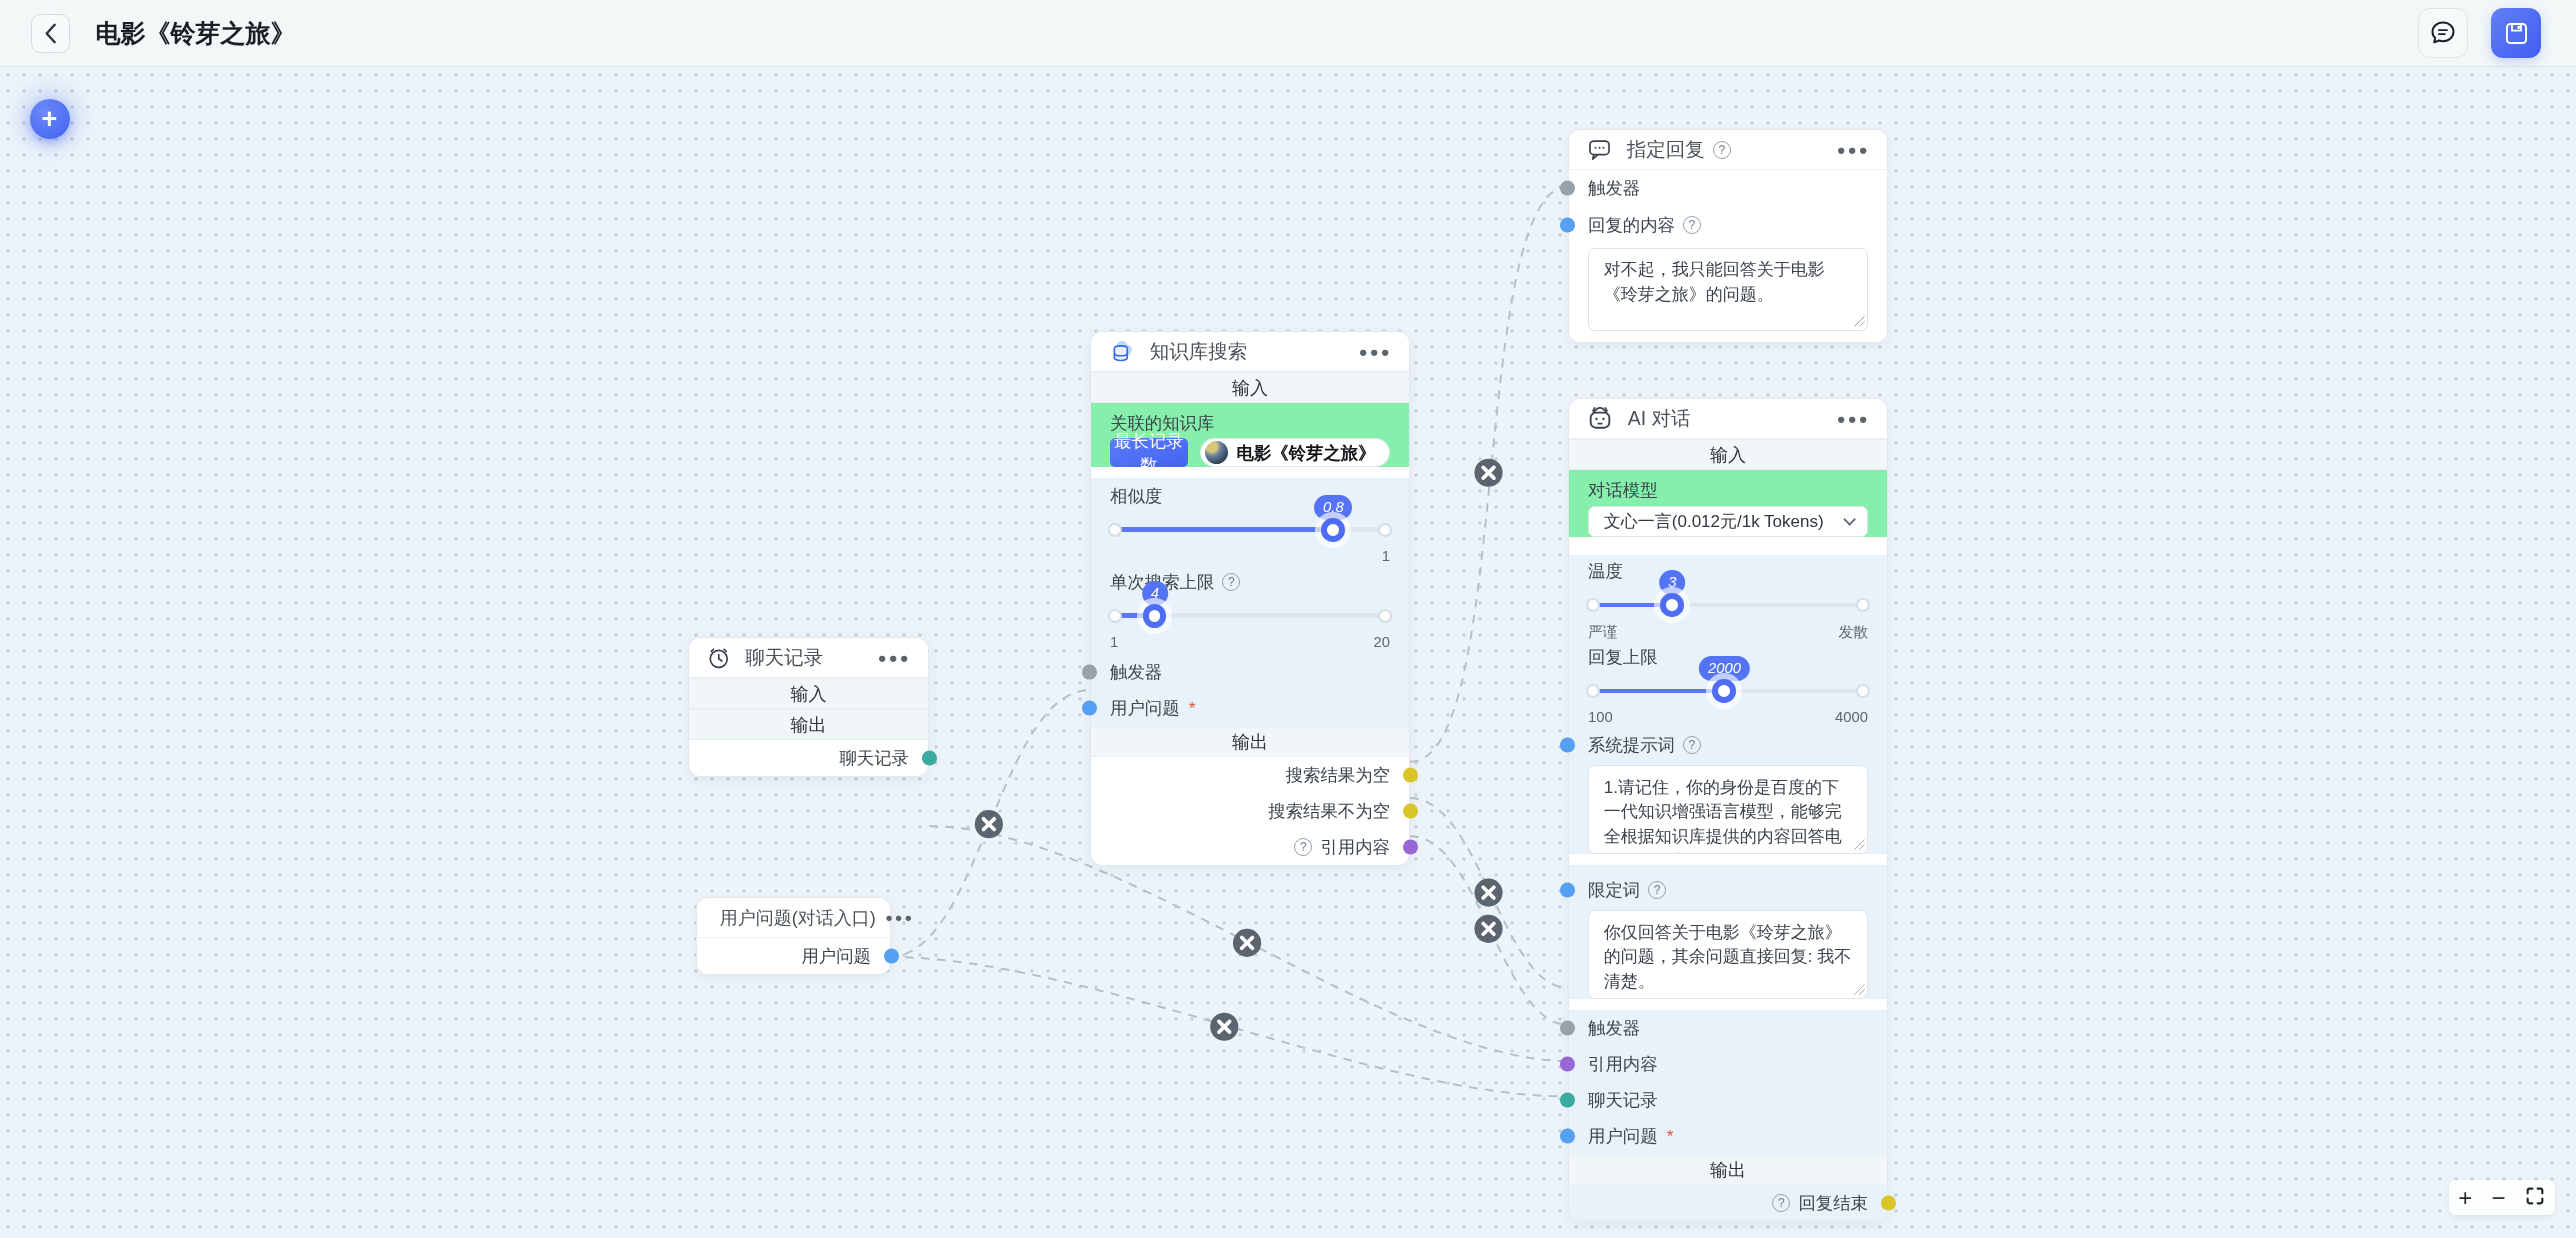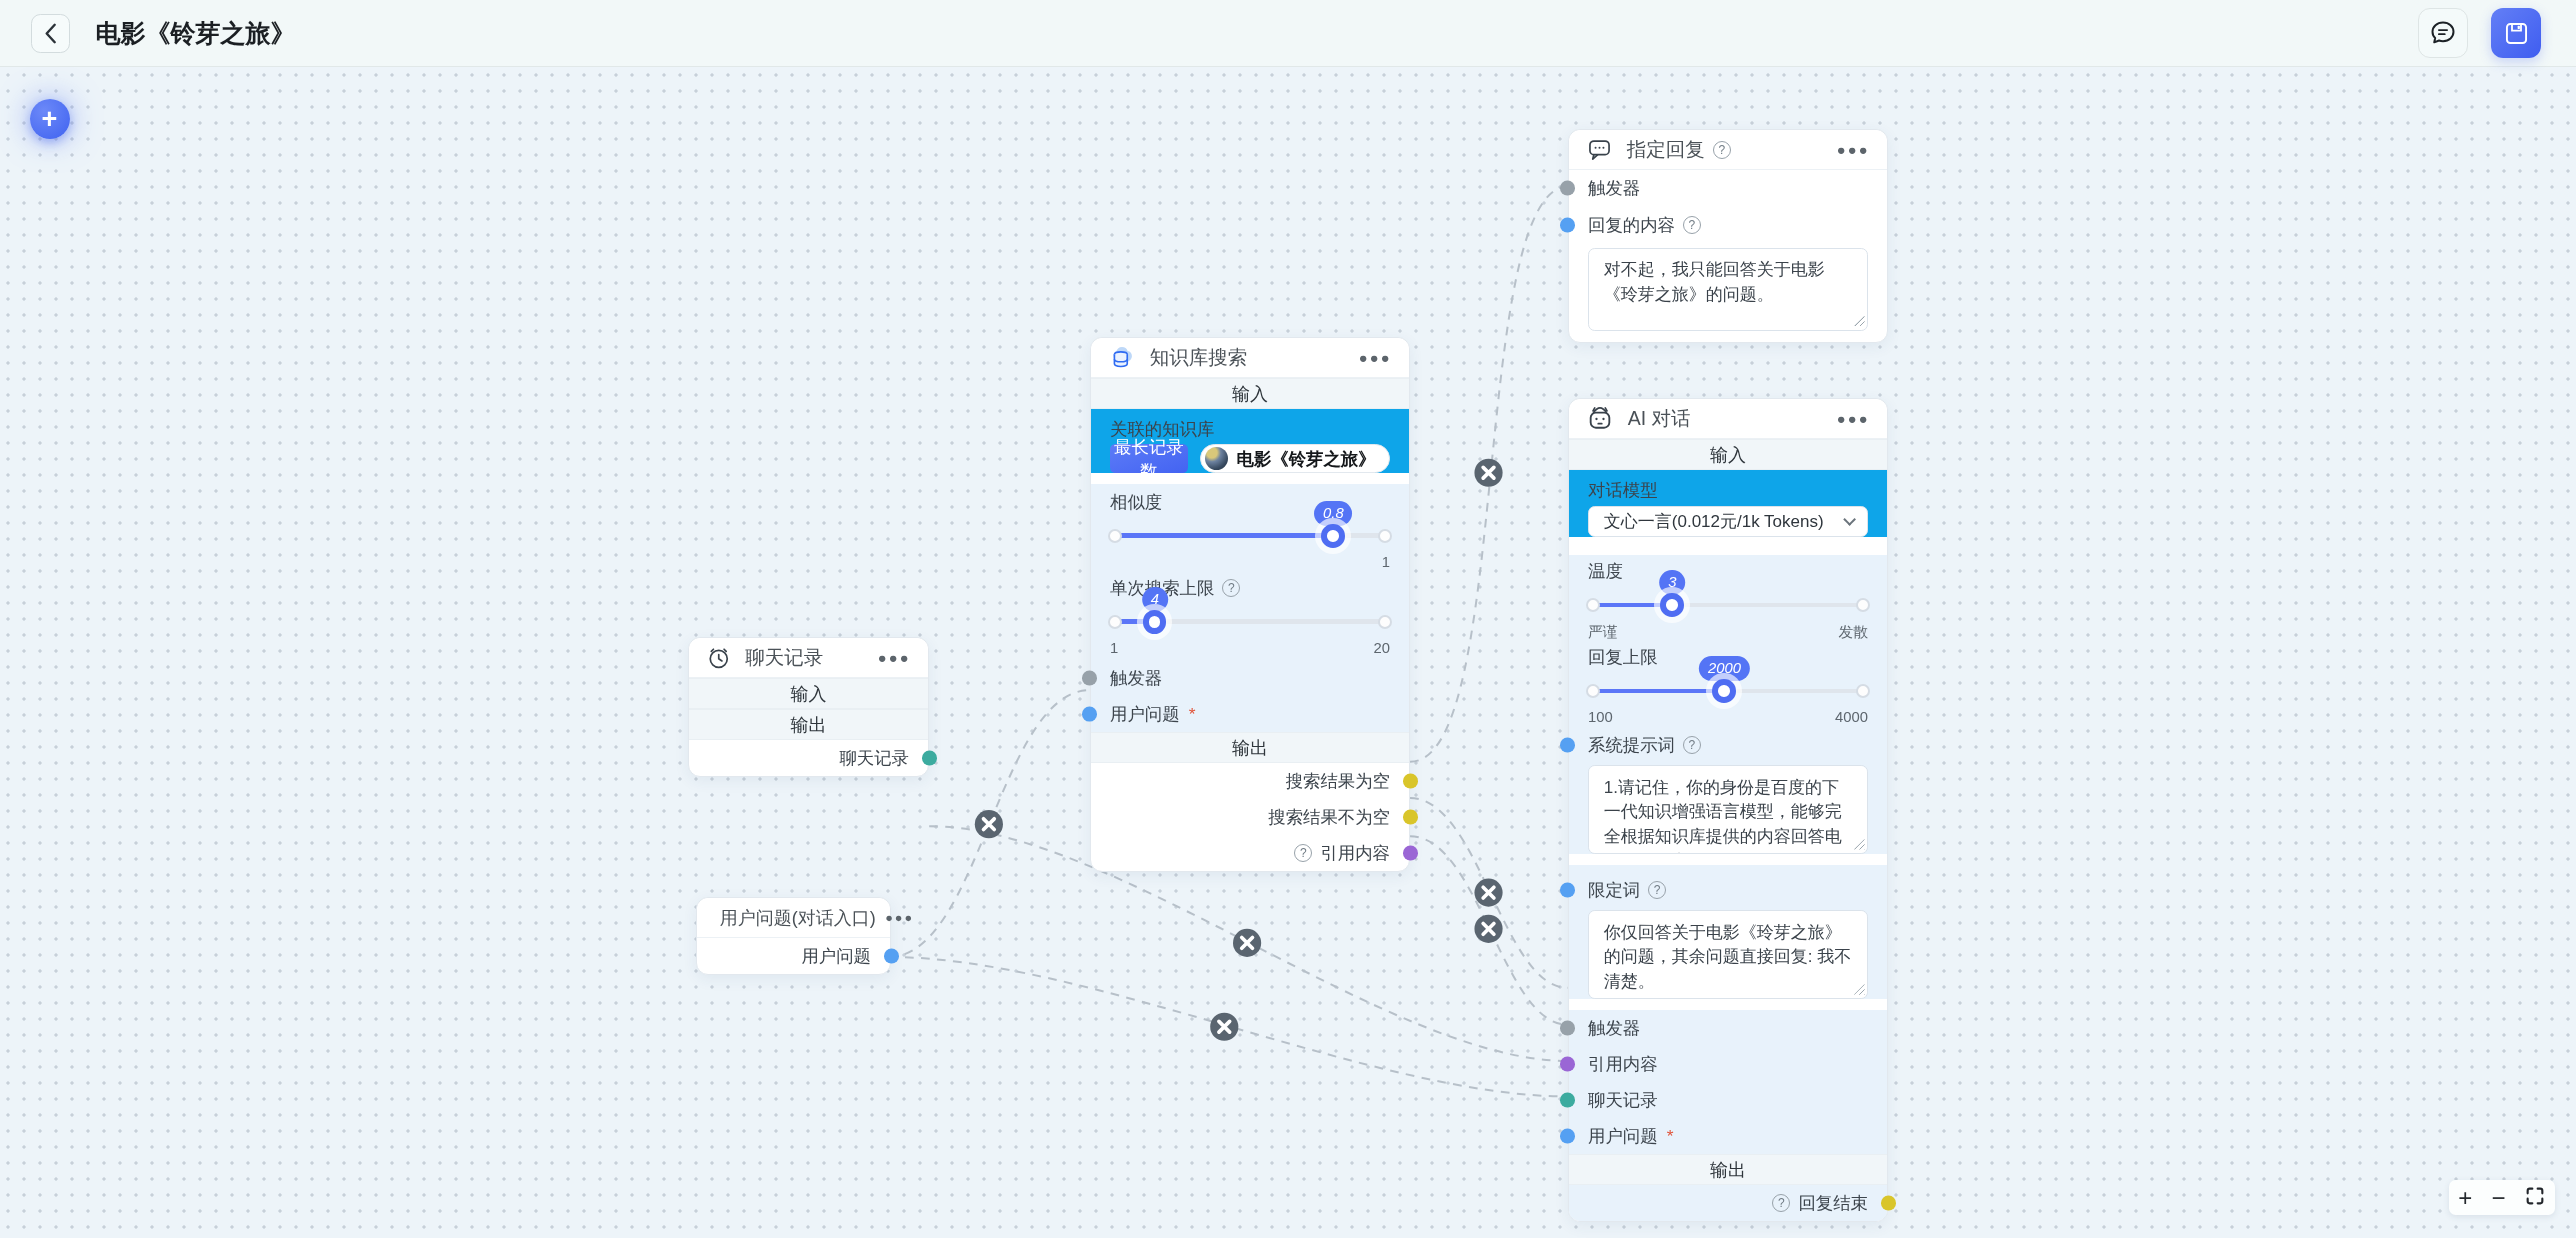--- a/index.html
+++ b/index.html
@@ -41,21 +41,21 @@
 
   
   .node { position:absolute; background:#fff; border:1.3px solid #e2e8ee; border-radius:12px;
     box-shadow:0 4px 14.8px rgba(40,70,110,.07); z-index:2; font-size:17.4px; color:#3c444c; }
   .node-header { display:flex; align-items:center; gap:13.4px; padding:0 17.4px; height:40px;
     border-bottom:1.3px solid #ecf1f5; border-radius:12px 12px 0 0; background:#fff; }
   .node-title { font-size:19.5px; color:#4a5157; display:flex; align-items:center; gap:8px; white-space:nowrap;text-align:right; }
   .menu-dots { margin-left:auto; color:#5c646b; font-size:14.8px; letter-spacing:2px; cursor:pointer; }
   .band { height:31px; background:#f1f6f9; border-top:1.3px solid #e9eff3; border-bottom:1.3px solid #e9eff3;
     display:flex; align-items:center; justify-content:center; font-size:18px; color:#2e353b; }
-  .sec { position:relative; background:#0ea5e9; }
+  .sec { position:relative; background:#86efac; }
   .sec.blue, .row.blue { background:#e8f2fb; }
   .lbl { display:flex; align-items:center; gap:8px; padding:0 19px; height:31px; position:relative; }
   .row { position:relative; height:36px; display:flex; align-items:center; gap:8px; padding:0 19px;text-align:center; }
   .row.out { justify-content:flex-end;padding-left:28px; }
   .row:last-child, .node > .row.last { border-radius:0 0 10.7px 10.7px; }
   .req { color:#e05338; margin-left:1.3px; font-size:17.4px; }
   .q { display:inline-flex; align-items:center; justify-content:center; flex:0 0 auto;
     width:18px; height:18px; border-radius:50%; border:1.3px solid #98a2aa; color:#717c85;
     font-size:12px; line-height:1; }
   .dot { position:absolute; width:14.8px; height:14.8px; border-radius:50%; top:50%;
@@ -203,21 +203,21 @@
       </svg>
       <span class="node-title" style="font-size:18px;">用户问题(对话入口)</span>
       <span class="menu-dots" style="font-size:12.7px;">●●●</span>
     </div>
     <div class="row out last">
       <span>用户问题</span>
       <span class="dot r blue"></span>
     </div>
   </div>
 
-  <div class="node" style="left:1090px; top:270px; width:320px;">
+  <div class="node" style="left:1090px; top:264px; width:320px;">
     <div class="node-header">
       <svg width="28" height="28" viewBox="0 0 48 48">
         <path d="M14 14a10 10 0 0110-9 10 10 0 019.6 7.2A9 9 0 0141 21a9 9 0 01-9 9H15a9 9 0 01-1-16z" fill="#bed8f8"></path>
         <ellipse cx="22" cy="18" rx="11" ry="4.5" fill="#eaf2ff" stroke="#2f6bf2" stroke-width="2.8"></ellipse>
         <path d="M11 18v16c0 2.5 4.9 4.5 11 4.5s11-2 11-4.5V18" fill="#eaf2ff" stroke="#2f6bf2" stroke-width="2.8"></path>
         <path d="M11 26c0 2.5 4.9 4.5 11 4.5s11-2 11-4.5" fill="none" stroke="#2f6bf2" stroke-width="2.8"></path>
       </svg>
       <span class="node-title">知识库搜索</span>
       <span class="menu-dots">●●●</span>
     </div>

